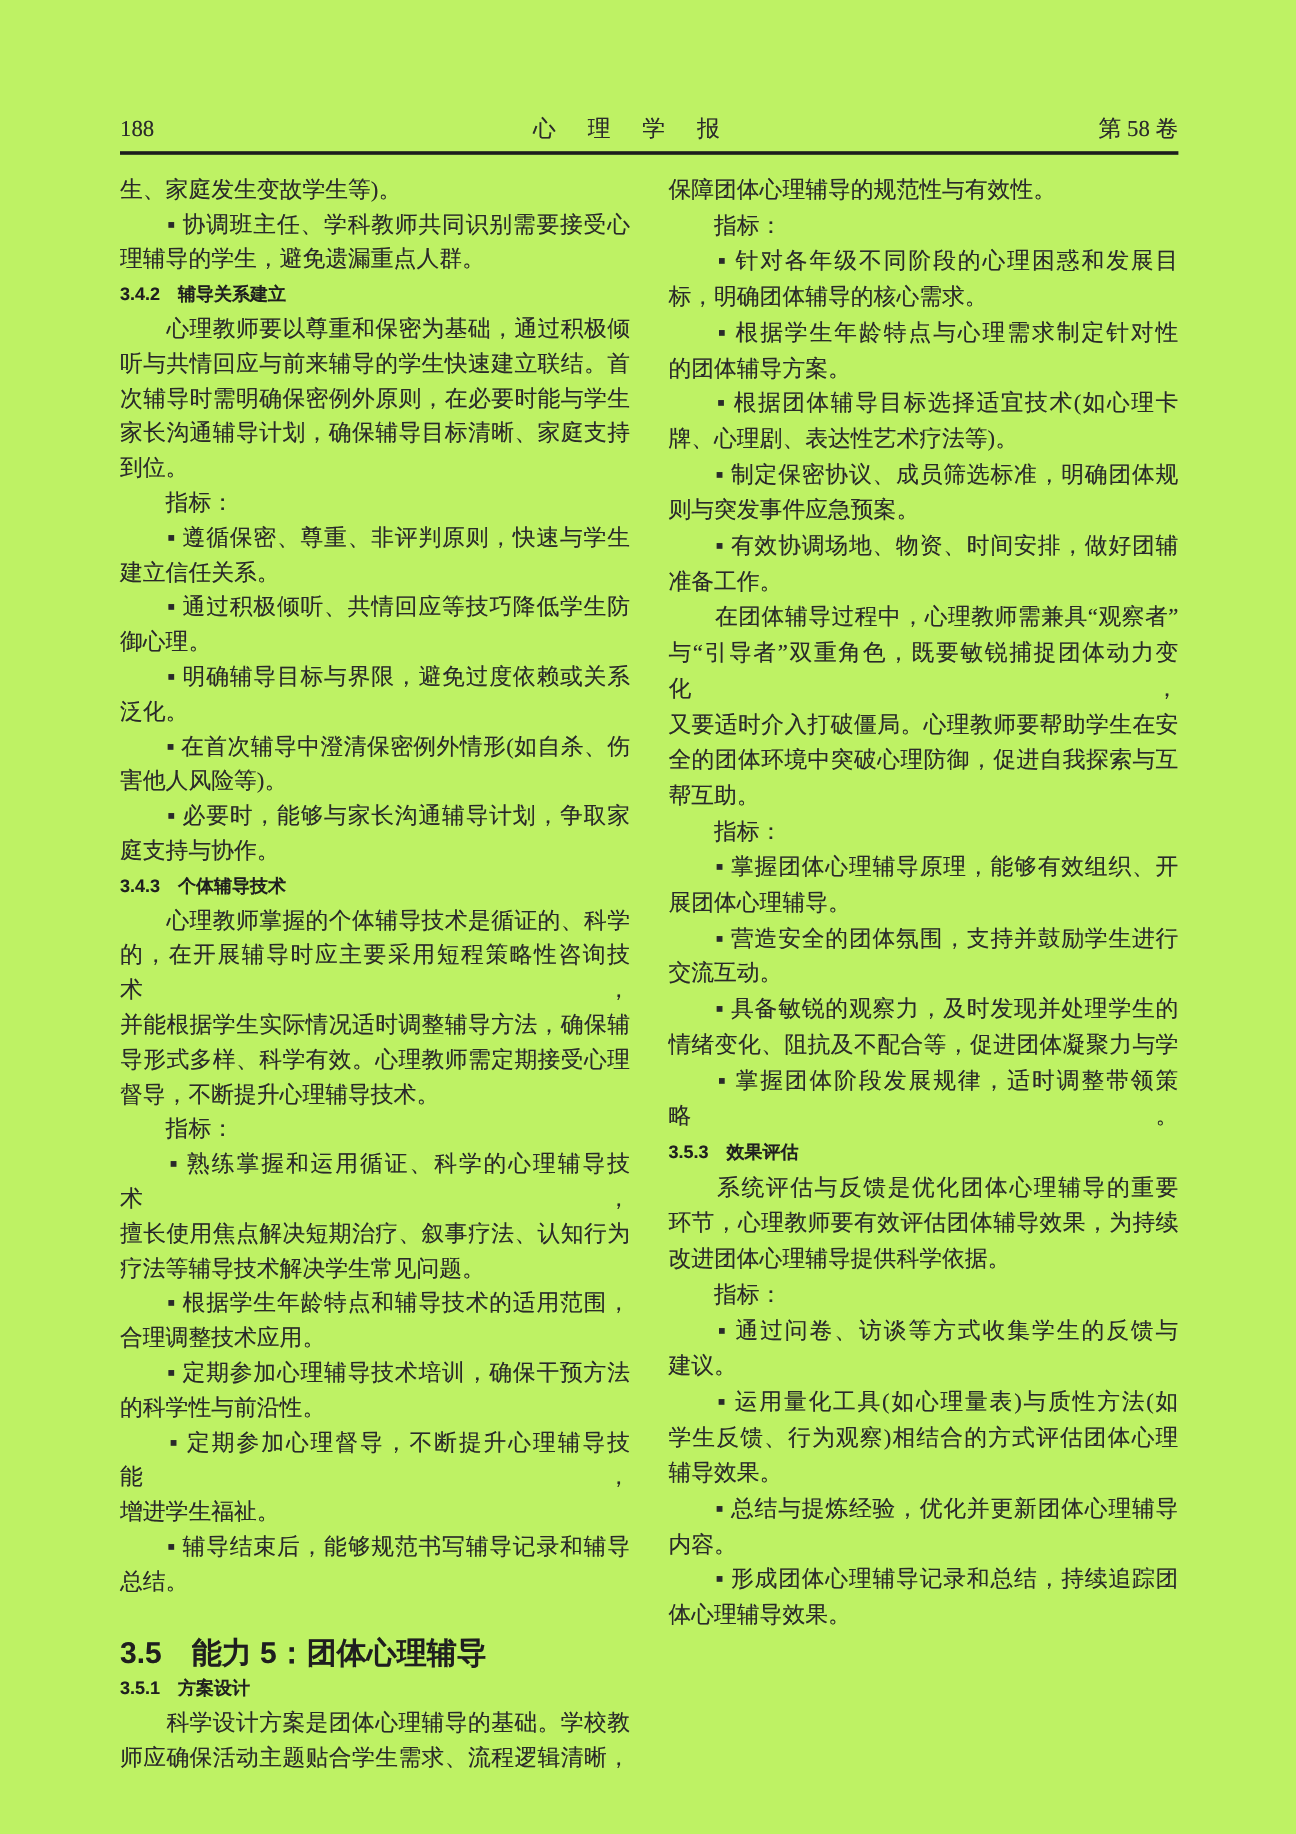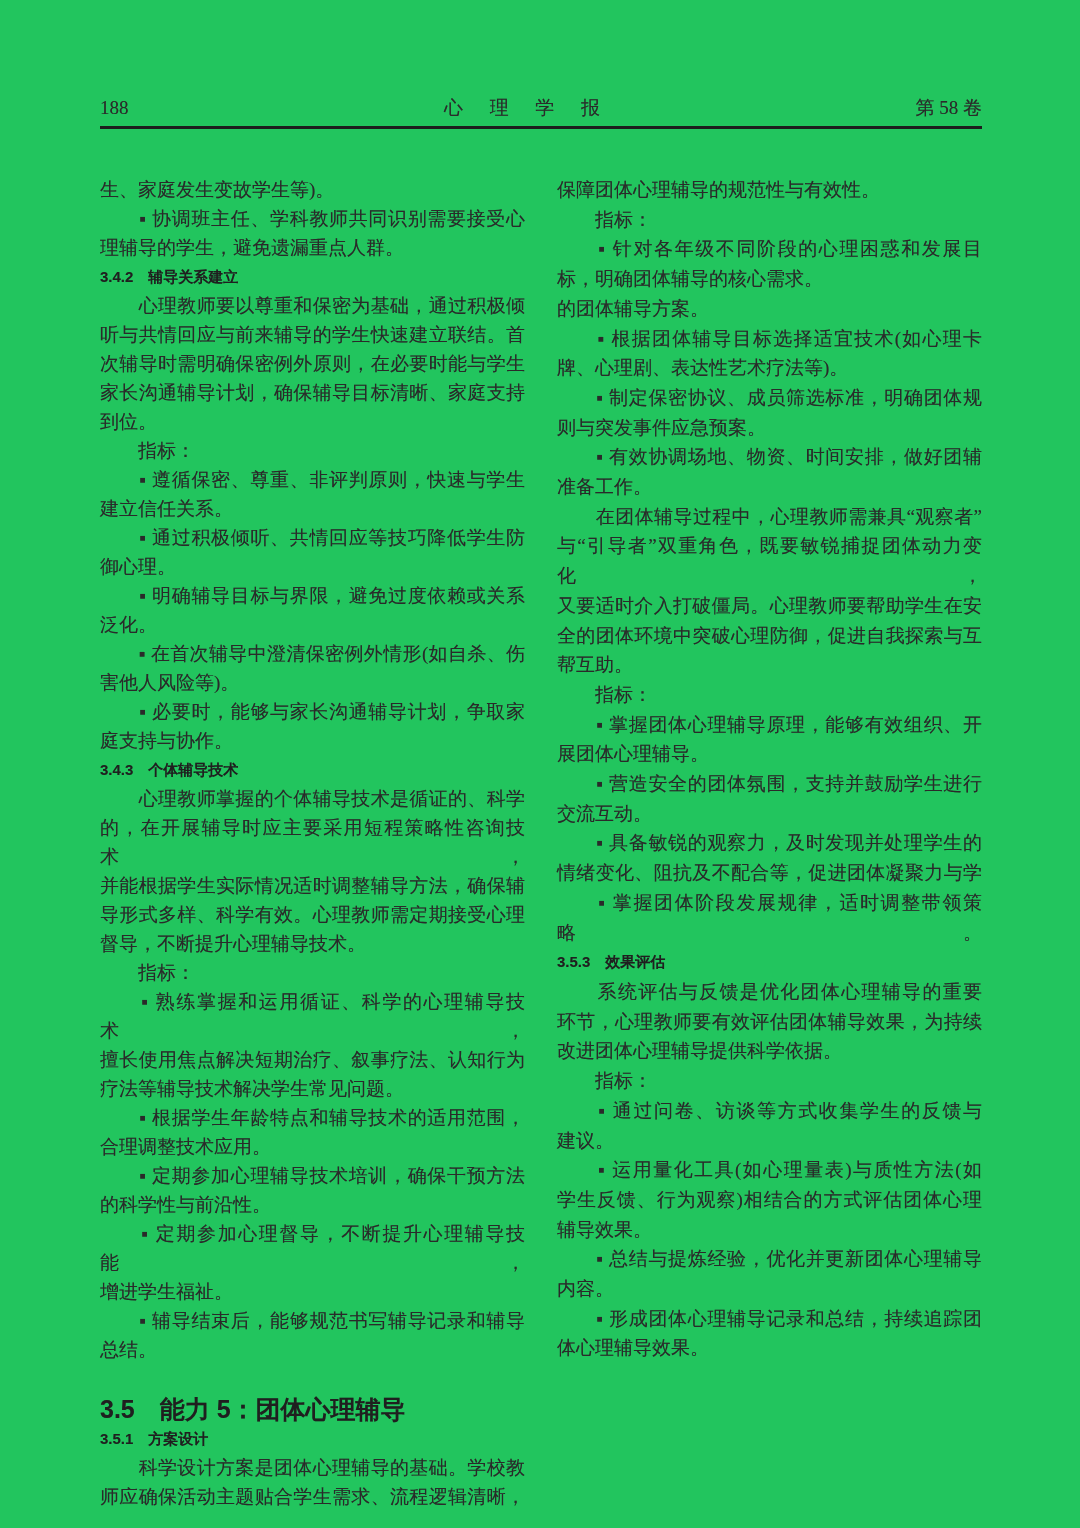--- a/index.html
+++ b/index.html
@@ -5,21 +5,21 @@
   html, body {
     margin: 0;
     padding: 0;
     background: #f2f2ef;
   }
   .page {
     position: relative;
     width: 1080px;
     height: 1528px;
     margin: 0 auto;
-    background: #22c55e;
+    background: #bef264;
     overflow: hidden;
     font-family: "Liberation Serif", "DejaVu Serif", serif;
   }
   .page-header {
     position: absolute;
     top: 94px;
     left: 100px;
     width: 882px;
     display: flex;
     justify-content: space-between;
@@ -45,21 +45,20 @@
     position: absolute;
     top: 144px;
     left: 100px;
     width: 882px;
     display: flex;
     gap: 32px;
   }
   .col {
     width: 425px;
     flex: 0 0 425px;
-    margin-top: 31px;
   }
   .line {
     font-family: "Liberation Serif", "DejaVu Serif", serif;
     font-size: 19px;
     color: #2a2a2a;
     text-align: left;
     white-space: normal;
     text-shadow: 0 0 0.5px rgba(40,40,40,0.4);
   }
   .col-left .line  { line-height: 29px; }
@@ -136,20 +135,21 @@
         <div class="line h2">3.5　能力 5：团体心理辅导</div>
         <div class="line h3">3.5.1　方案设计</div>
         <div class="line j">　　科学设计方案是团体心理辅导的基础。学校教</div>
         <div class="line j">师应确保活动主题贴合学生需求、流程逻辑清晰，</div>
       </div>
     <div class="col col-right" id="col-right">
         <div class="line">保障团体心理辅导的规范性与有效性。</div>
         <div class="line">　　指标：</div>
         <div class="line j">　　▪ 针对各年级不同阶段的心理困惑和发展目</div>
         <div class="line">标，明确团体辅导的核心需求。</div>
+        <div class="line j">　　▪ 根据学生年龄特点与心理需求制定针对性</div>
         <div class="line">的团体辅导方案。</div>
         <div class="line j">　　▪ 根据团体辅导目标选择适宜技术(如心理卡</div>
         <div class="line">牌、心理剧、表达性艺术疗法等)。</div>
         <div class="line j">　　▪ 制定保密协议、成员筛选标准，明确团体规</div>
         <div class="line">则与突发事件应急预案。</div>
         <div class="line j">　　▪ 有效协调场地、物资、时间安排，做好团辅</div>
         <div class="line">准备工作。</div>
         <div class="line j">　　在团体辅导过程中，心理教师需兼具“观察者”</div>
         <div class="line j">与“引导者”双重角色，既要敏锐捕捉团体动力变化，</div>
         <div class="line j">又要适时介入打破僵局。心理教师要帮助学生在安</div>

